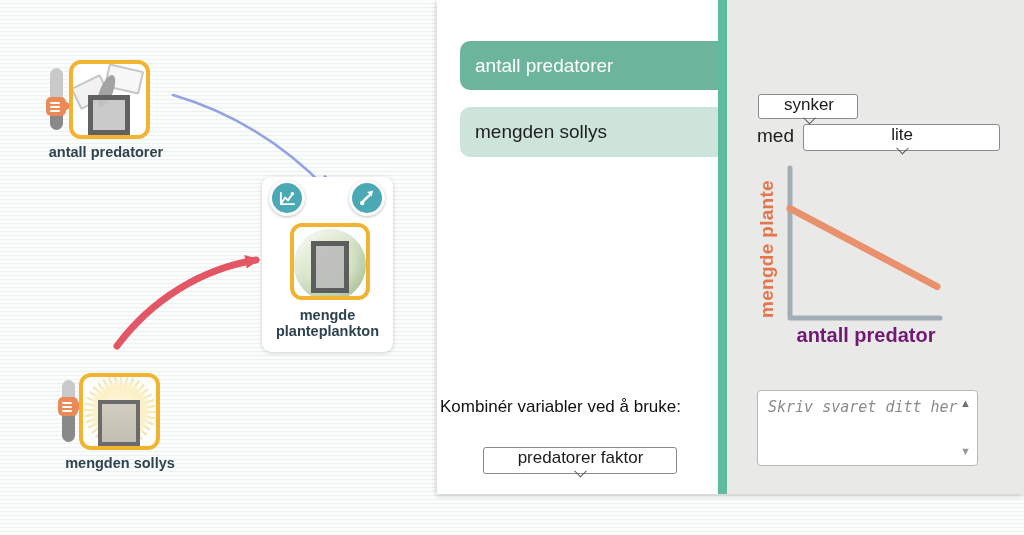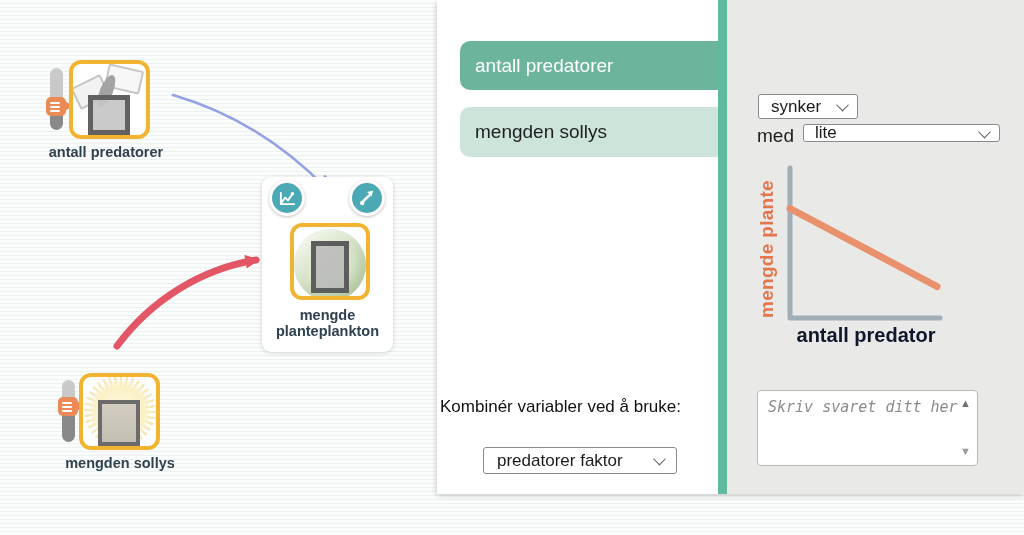--- a/index.html
+++ b/index.html
@@ -38,35 +38,35 @@
     box-shadow:-1px 2px 5px rgba(0,0,0,.18);}
   .mid-panel{position:relative;width:281px;height:494px;background:#fff;overflow:hidden;}
   .divider{width:9px;height:494px;background:#5ebb9f;}
   .right-panel{position:relative;width:297px;height:494px;background:#e9e9e7;overflow:hidden;}
   .list-item{position:absolute;left:23px;width:258px;border-radius:10px 0 0 10px;
     font-size:19px;padding-left:15px;box-sizing:border-box;}
   .li-selected{top:41px;height:49px;line-height:49px;background:#6db49d;color:#fff;}
   .li-normal{top:107px;height:50px;line-height:50px;background:#cde4da;color:#1f1f1f;}
   .combine-label{position:absolute;left:3px;top:395px;width:272px;font-size:17px;line-height:23px;color:#111;}
   .dropdown{position:absolute;background:#fff;border:1px solid #8a8a8a;border-radius:3px;
-    display:flex;align-items:center;box-sizing:border-box;font-size:17px;color:#1b1b1b;}
+    display:flex;align-items:center;box-sizing:border-box;font-size:17px;color:#1b1b1b;flex-direction:column;}
   .chev{width:8px;height:8px;border-right:1.8px solid #555;border-bottom:1.8px solid #555;
     transform:rotate(45deg) translate(-1px,-1px);flex:0 0 auto;}
   .dd-combine{left:46px;top:447px;width:194px;height:27px;padding:0 12px 0 13px;justify-content:space-between;}
   
   .prompt{position:absolute;left:31px;top:11px;width:237px;font-size:19px;font-weight:600;line-height:25px;color:#1d1d1d;}
   .prompt .teal{color:#49a08b;} .prompt .orange{color:#e4764e;}
   .dd-direction{left:31px;top:94px;width:100px;height:25px;padding:0 10px 0 12px;justify-content:space-between;}
   .med-label{position:absolute;left:30px;top:125px;font-size:19px;font-weight:400;color:#1d1d1d;}
-  .dd-amount{left:76px;top:124px;width:197px;height:18px;padding:0 10px 0 11px;justify-content:space-between;}
+  .dd-amount{left:76px;top:124px;width:197px;height:27px;padding:0 10px 0 11px;justify-content:space-between;}
   .graph-svg{position:absolute;left:31px;top:162px;}
   .graph-ylabel{position:absolute;left:29px;top:164px;height:154px;width:24px;overflow:hidden;
     writing-mode:vertical-rl;transform:rotate(180deg);font-size:19px;font-weight:600;color:#e4764e;letter-spacing:.3px;}
   .graph-xlabel{position:absolute;left:63px;top:324px;width:152px;text-align:center;
-    font-size:20px;font-weight:600;color:#0f172a;}
+    font-size:20px;font-weight:600;color:#701a75;}
   .why-label{position:absolute;left:30px;top:366px;font-size:18px;font-weight:600;color:#1f1f1f;}
   .answer-box{position:absolute;left:30px;top:390px;width:221px;height:76px;background:#fff;
     border:1px solid #b9b9b9;border-radius:4px;box-sizing:border-box;font-style:italic;}
   .answer-placeholder{position:absolute;left:10px;top:7px;font-family:"DejaVu Sans Mono",monospace;
     font-size:15px;color:#8a8a8a;white-space:nowrap;}
   .scroll-up{position:absolute;right:6px;top:6px;font-size:11px;color:#6f6f6f;cursor:default;}
   .scroll-down{position:absolute;right:6px;bottom:8px;font-size:11px;color:#9a9a9a;cursor:default;}
 </style>
 </head>
 <body>

